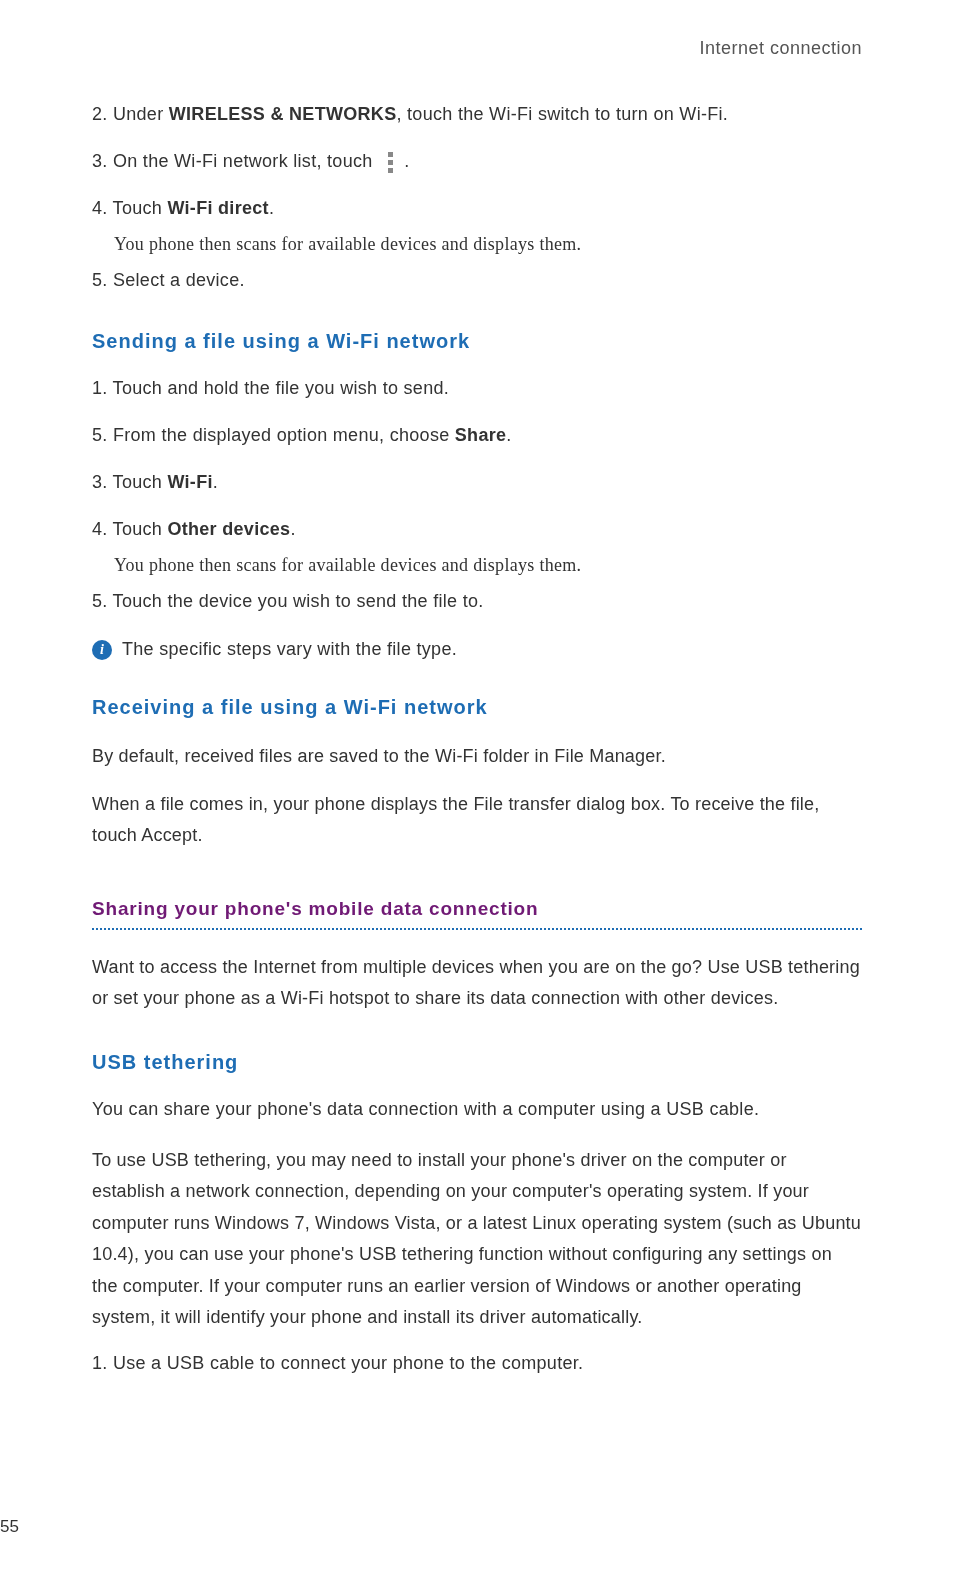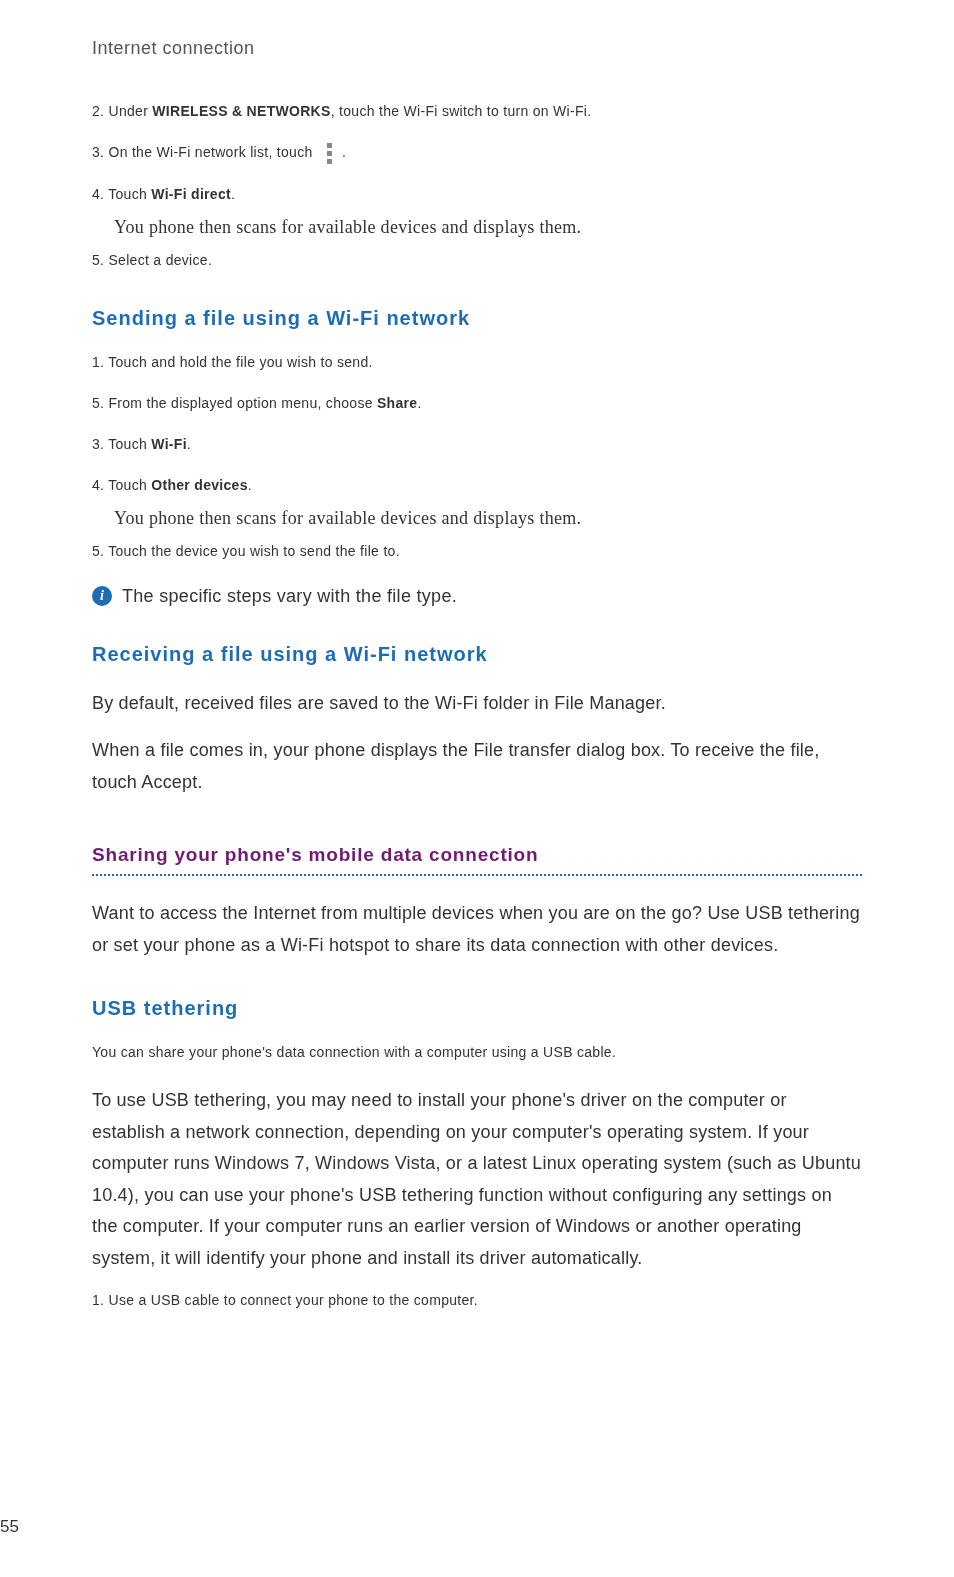--- a/index.html
+++ b/index.html
@@ -8,27 +8,28 @@
     width: 954px;
     height: 1577px;
     background: #fff;
     color: #333;
     position: relative;
   }
   .page {
     padding: 38px 92px 40px 92px;
   }
   .header-label {
+    text-align: right;
     color: #555;
     font-size: 18px;
     letter-spacing: 0.5px;
     margin-bottom: 42px;
   }
   .step {
-    font-size: 14px;
+    font-size: 18px;
     color: #333;
     letter-spacing: 0.3px;
     margin-bottom: 20px;
     line-height: 1.5;
   }
   .step-indent {
     margin-left: 22px;
     font-size: 18px;
     color: #333;
     letter-spacing: 0.3px;

